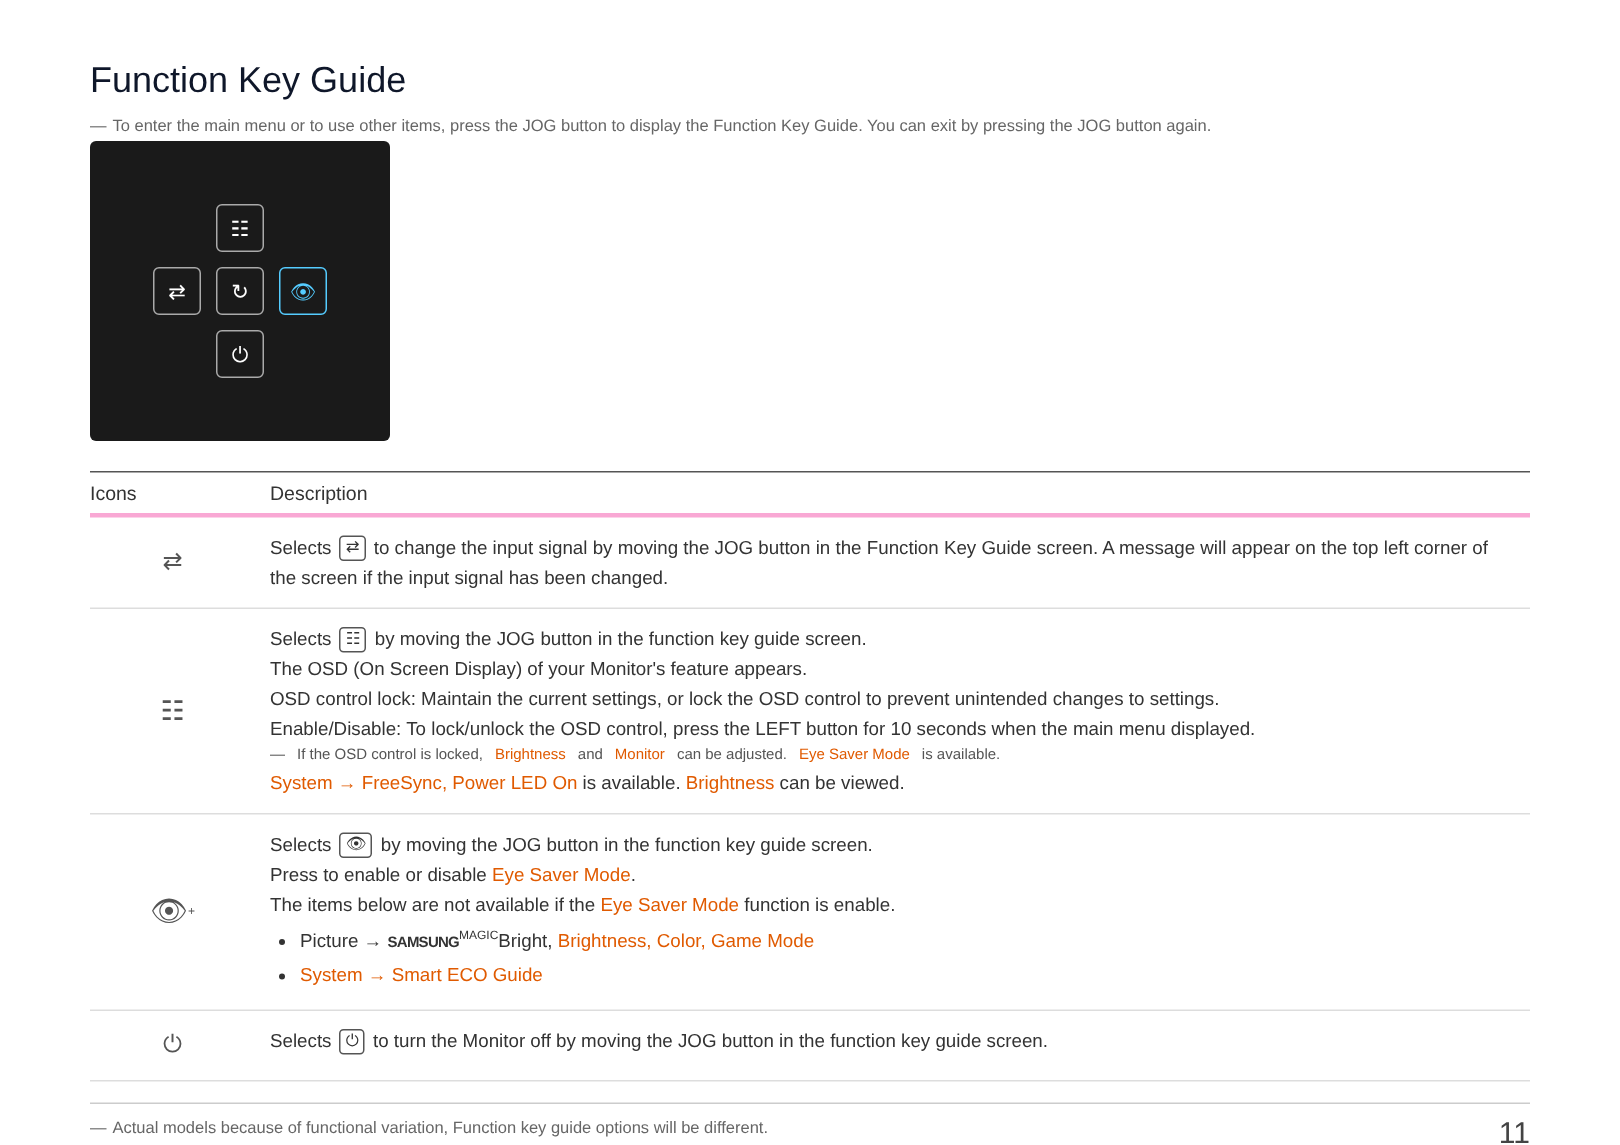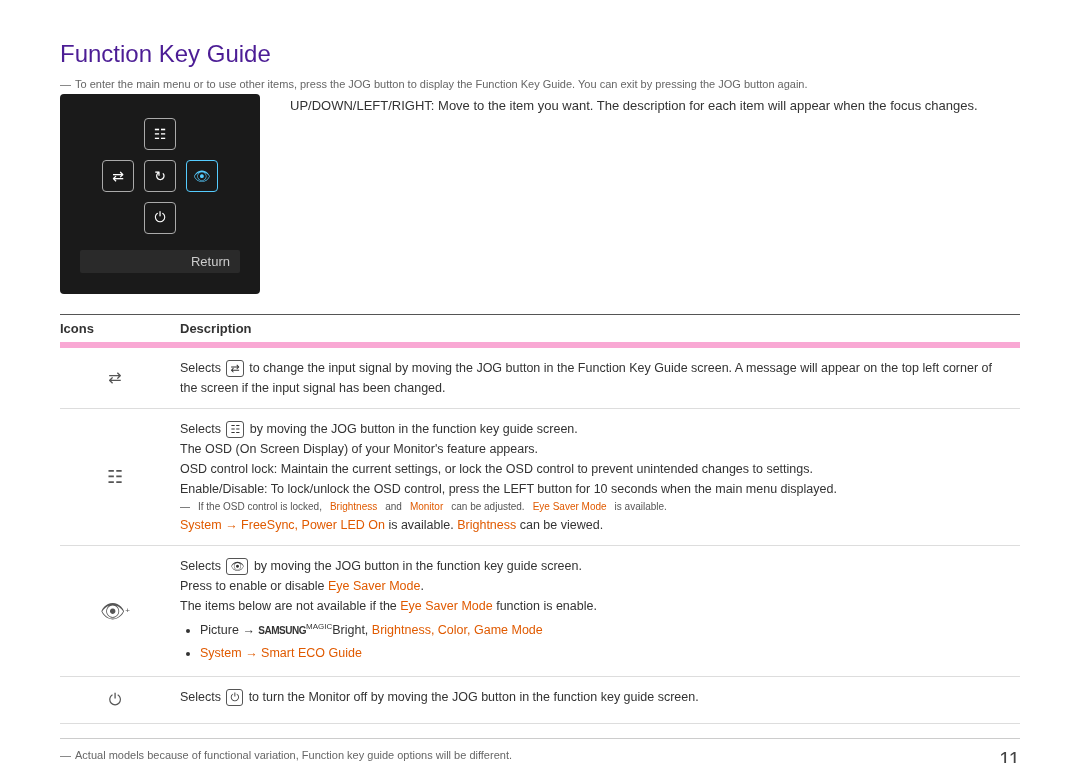--- a/index.html
+++ b/index.html
@@ -10,21 +10,21 @@
       font-size: 13px;
       padding: 40px 60px;
       width: 1080px;
       min-height: 763px;
       position: relative;
     }
     h1 {
       font-size: 24px;
       font-weight: 400;
       margin-bottom: 10px;
-      color: #4c1d95;
+      color: #0f172a;
     }
     .intro-note {
       font-size: 11px;
       color: #666;
       margin-bottom: 4px;
       display: flex;
       align-items: flex-start;
       gap: 4px;
     }
     .intro-note::before {
@@ -98,25 +98,25 @@
       color: #333;
     }
     
     .main-table {
       width: 100%;
       border-collapse: collapse;
       margin-top: 10px;
     }
     .main-table th {
       text-align: left;
-      font-weight: 700;
+      font-weight: 400;
       font-size: 13px;
       padding: 6px 10px 6px 0;
       border-top: 1.5px solid #555;
-      border-bottom: 6px solid #f9a8d4;
+      border-bottom: 3px solid #f9a8d4;
     }
     .main-table th:first-child {
       width: 120px;
     }
     .main-table td {
       padding: 10px 10px 10px 0;
       vertical-align: top;
       border-bottom: 1px solid #ddd;
       font-size: 12.5px;
       line-height: 1.6;
@@ -207,25 +207,23 @@
       <div class="icon-cell"></div>
 
       <div class="icon-cell icon-box" style="color:#fff; font-size:14px;">⇄</div>
       <div class="icon-cell icon-box" style="color:#fff; font-size:14px;">↻</div>
       <div class="icon-cell icon-box highlighted" style="font-size:14px; color:#55ccff; border-color:#55ccff;">👁</div>
 
       <div class="icon-cell"></div>
       <div class="icon-cell icon-box" style="color:#fff; font-size:14px;">⏻</div>
       <div class="icon-cell"></div>
     </div>
-    <div class="return-bar">Return</div>
   </div>
 
   <div class="right-text">
-    <p>UP/DOWN/LEFT/RIGHT: Move to the item you want. The description for each item will appear when the focus changes.</p>
   </div>
 </div>
 
 <table class="main-table">
   <thead>
     <tr>
       <th>Icons</th>
       <th>Description</th>
     </tr>
   </thead>

